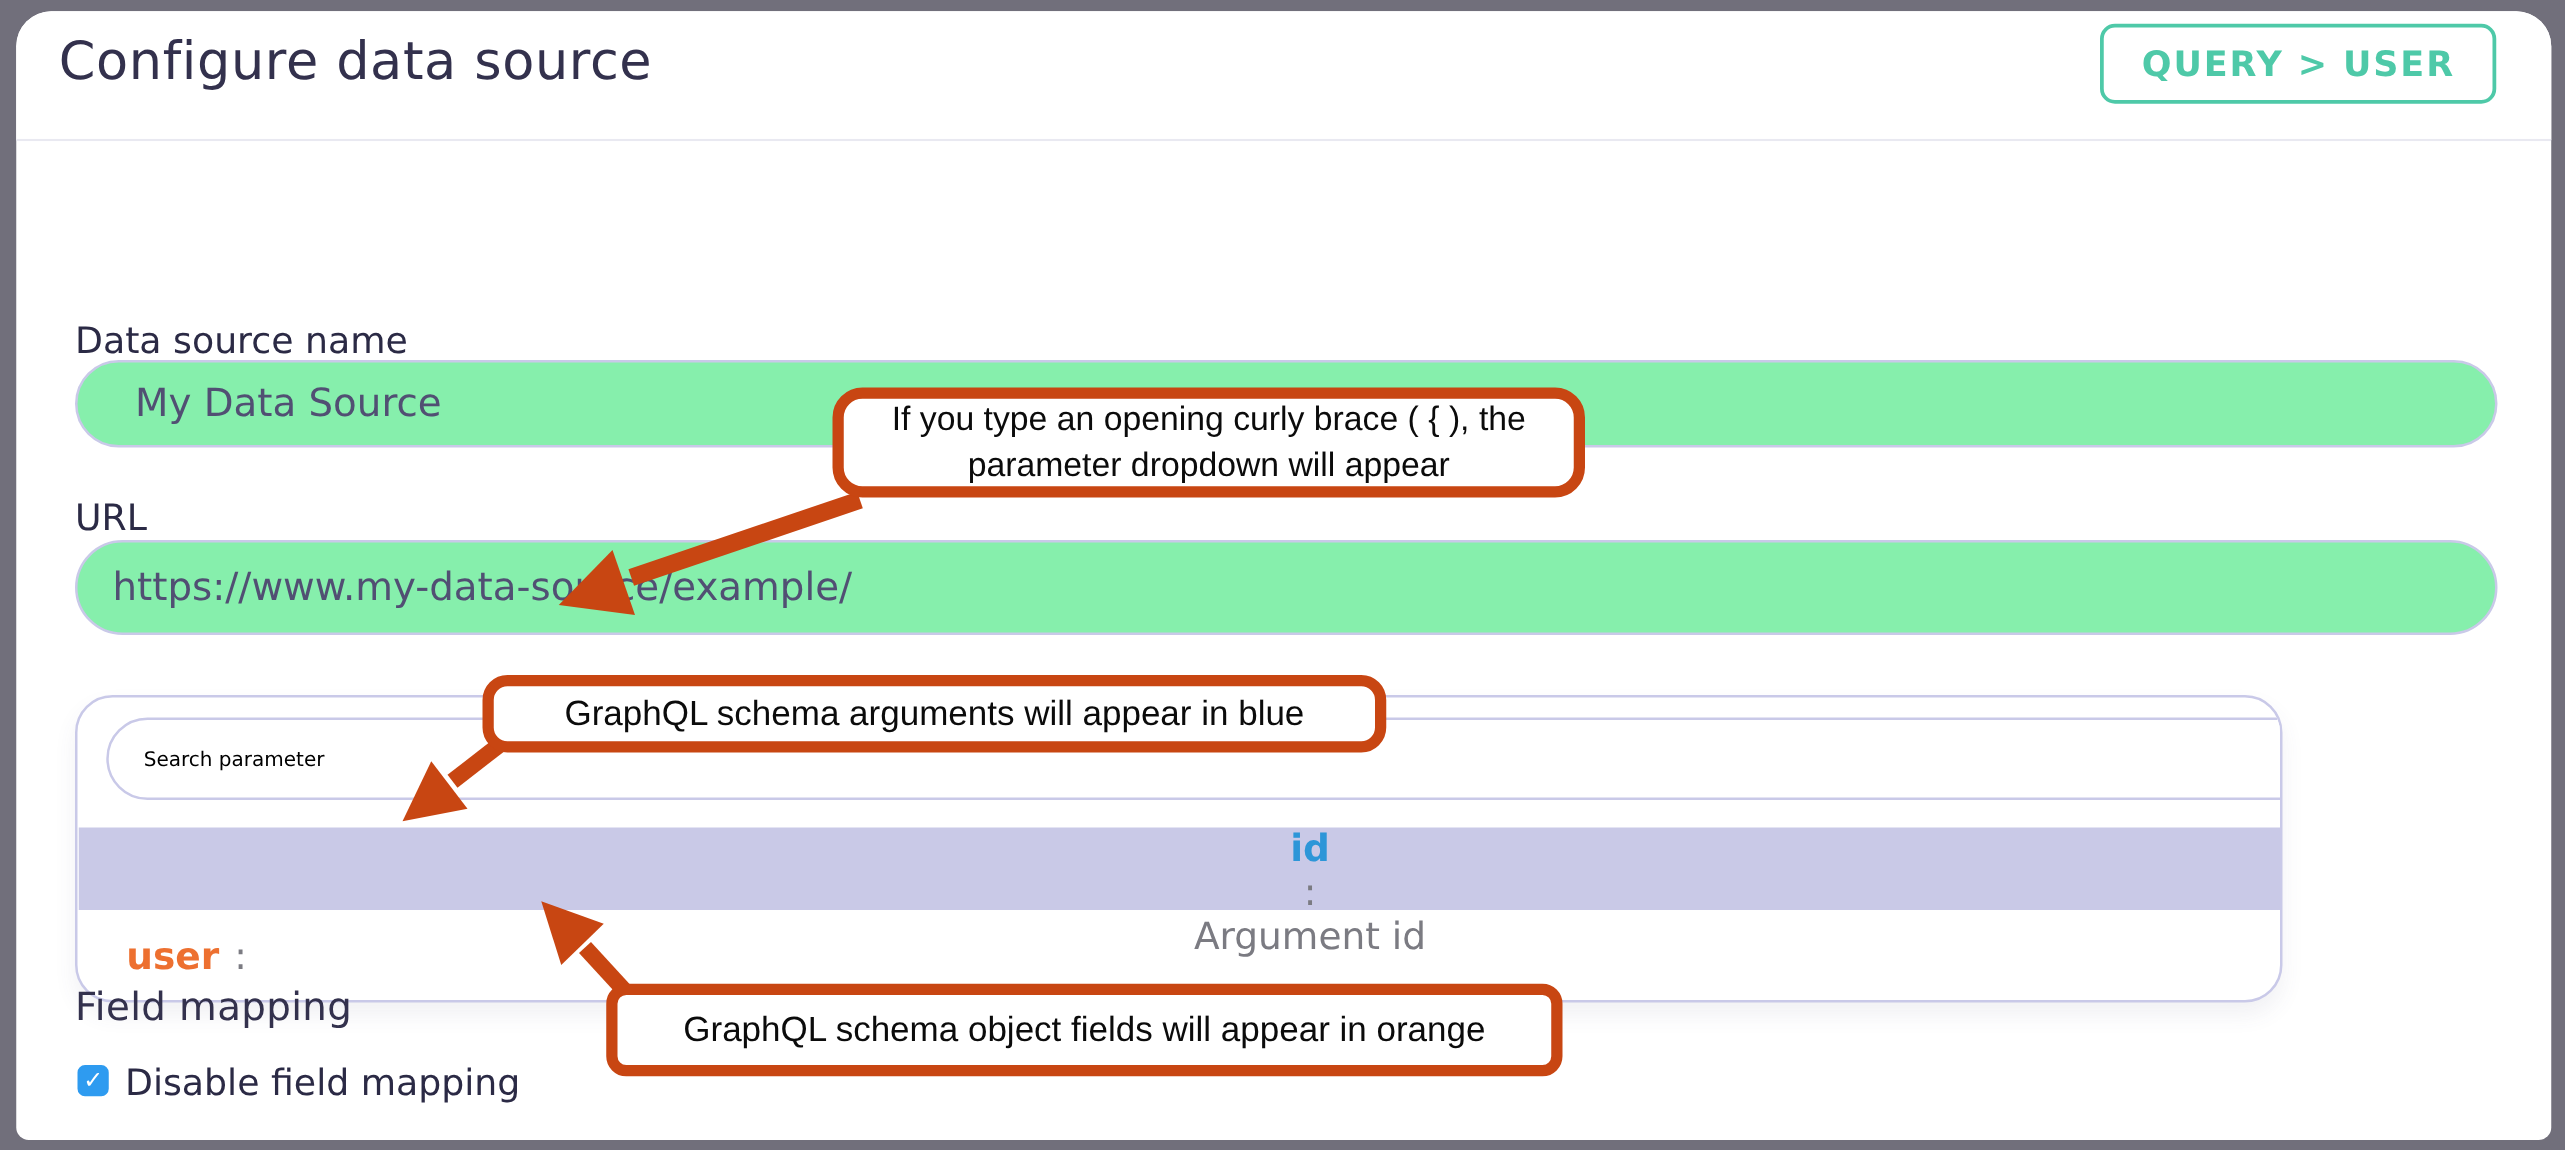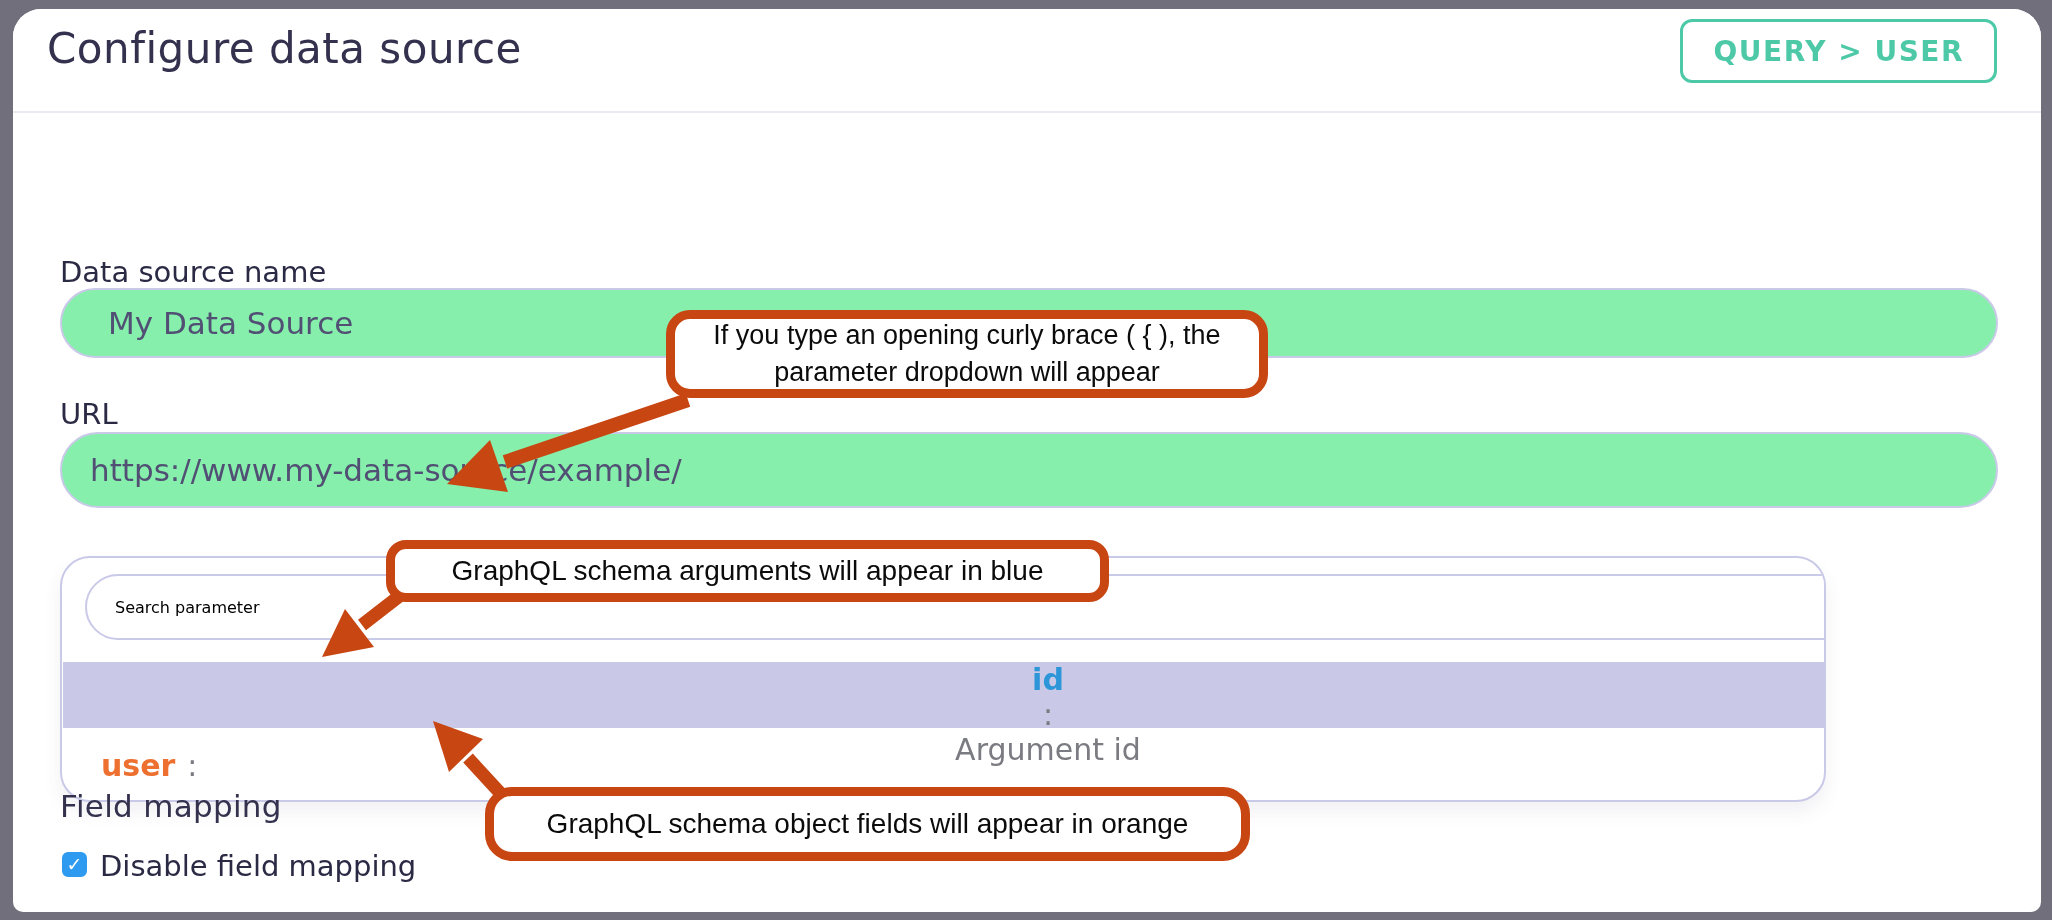--- a/index.html
+++ b/index.html
@@ -54,21 +54,21 @@
   .checkbox .mark{color:#fff;font-size:19px;font-weight:bold;line-height:1;display:none;}
   .checkbox.checked .mark{display:block;}
   .checkbox-label{position:absolute;left:100px;top:849px;font-size:29px;font-weight:500;color:var(--label);}
   .callout{position:absolute;background:#fff;border:9px solid var(--callout);
            display:flex;align-items:center;justify-content:center;text-align:center;
            font-family:"Liberation Sans",sans-serif;color:var(--annotation);z-index:6;}
   #callout-1{left:666px;top:310px;width:602px;height:88px;border-radius:24px;
              font-size:27px;line-height:37px;padding:0 20px;}
   #callout-2{left:386px;top:540px;width:723px;height:62px;border-radius:20px;
              font-size:28px;white-space:nowrap;}
-  #callout-3{left:485px;top:787px;width:765px;height:74px;border-radius:27px;
+  #callout-3{left:485px;top:787px;width:765px;height:74px;border-radius:16px;
              font-size:28px;white-space:nowrap;}
   svg.arrows{position:absolute;left:0;top:0;z-index:5;}
 </style>
 </head>
 <body>
 
 <div class="canvas">
   <div class="card"></div>
 
   <div class="header"></div>

